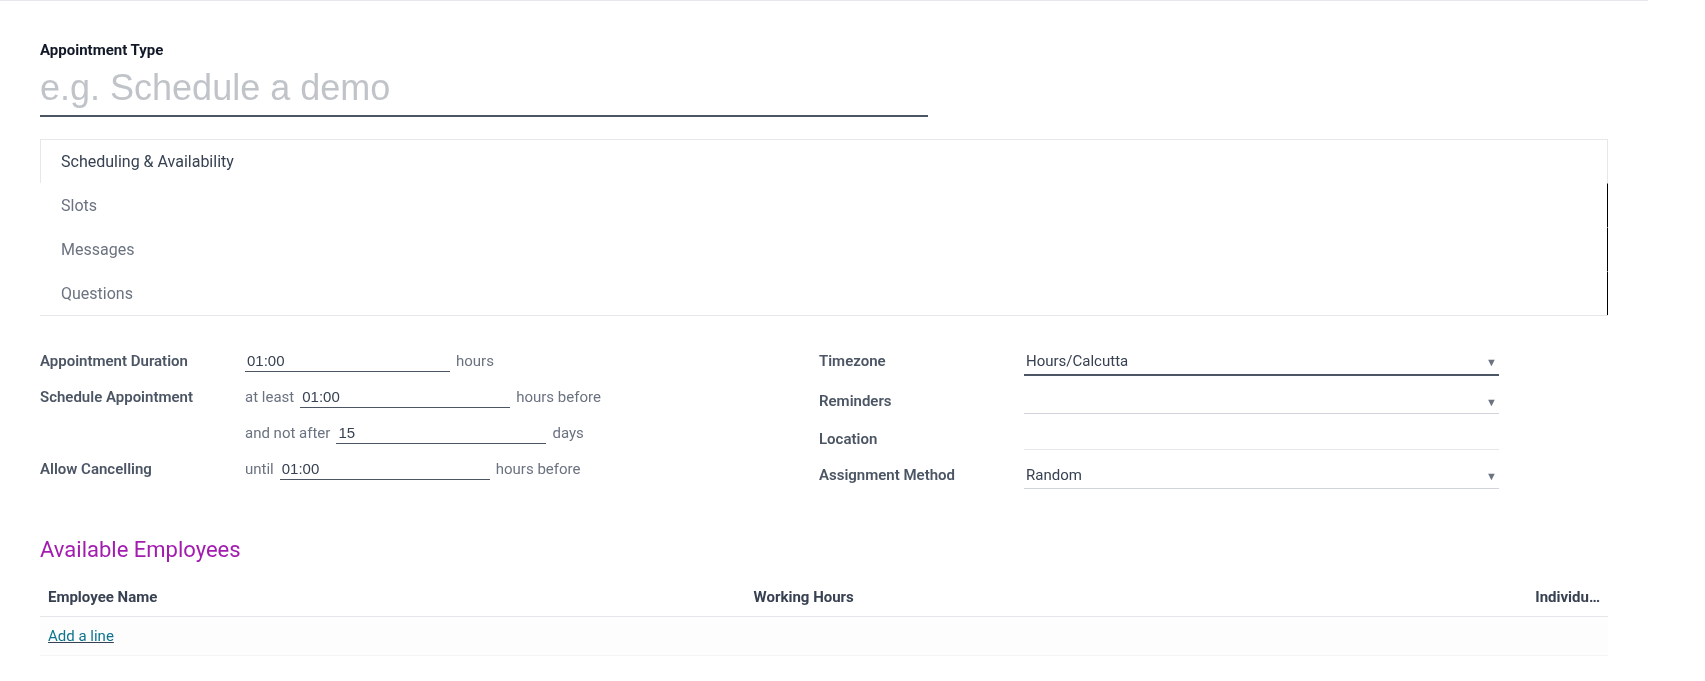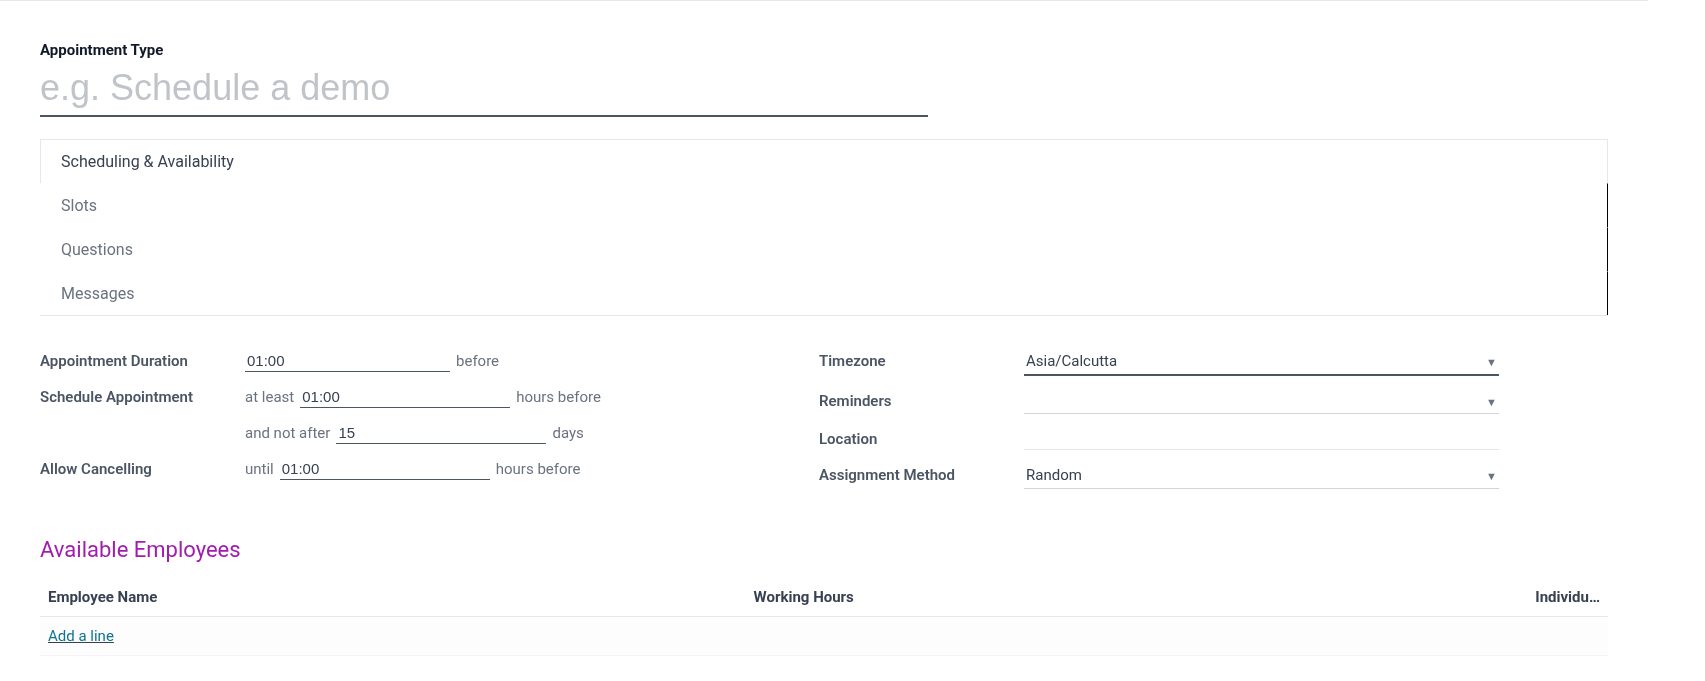--- a/index.html
+++ b/index.html
@@ -188,33 +188,33 @@
 <body>
 
 <div class="page">
 
   <div class="title-label">Appointment Type</div>
   <input class="title-input" type="text" placeholder="e.g. Schedule a demo" style="">
 
   <div class="tabs">
     <div class="tab active">Scheduling &amp; Availability</div>
     <div class="tab">Slots</div>
+    <div class="tab">Messages</div>
     <div class="tab">Questions</div>
-    <div class="tab">Messages</div>
   </div>
 
   <div class="form-area">
 
     <div class="col col-left">
 
       <div class="row">
         <div class="label">Appointment Duration</div>
         <div class="value-area">
           <input class="u-input w-md" type="text" value="01:00" style="">
-          <span class="inline-text">before</span>
+          <span class="inline-text">hours</span>
         </div>
       </div>
 
       <div class="row">
         <div class="label">Schedule Appointment</div>
         <div class="value-area">
           <span class="inline-text">at least</span>
           <input class="u-input w-lg" type="text" value="01:00" style="">
           <span class="inline-text">hours before</span>
         </div>
@@ -238,21 +238,21 @@
         </div>
       </div>
 
     </div>
 
     <div class="col col-right">
 
       <div class="row">
         <div class="label">Timezone</div>
         <div class="select-like" style="border-bottom:2px solid #4b5563;">
-          <span>Asia/Calcutta</span>
+          <span>Hours/Calcutta</span>
           <span class="caret">▼</span>
         </div>
       </div>
 
       <div class="row">
         <div class="label">Reminders</div>
         <div class="select-like thin">
           <input class="cursor-only" autofocus="" style="">
           <span class="caret">▼</span>
         </div>

